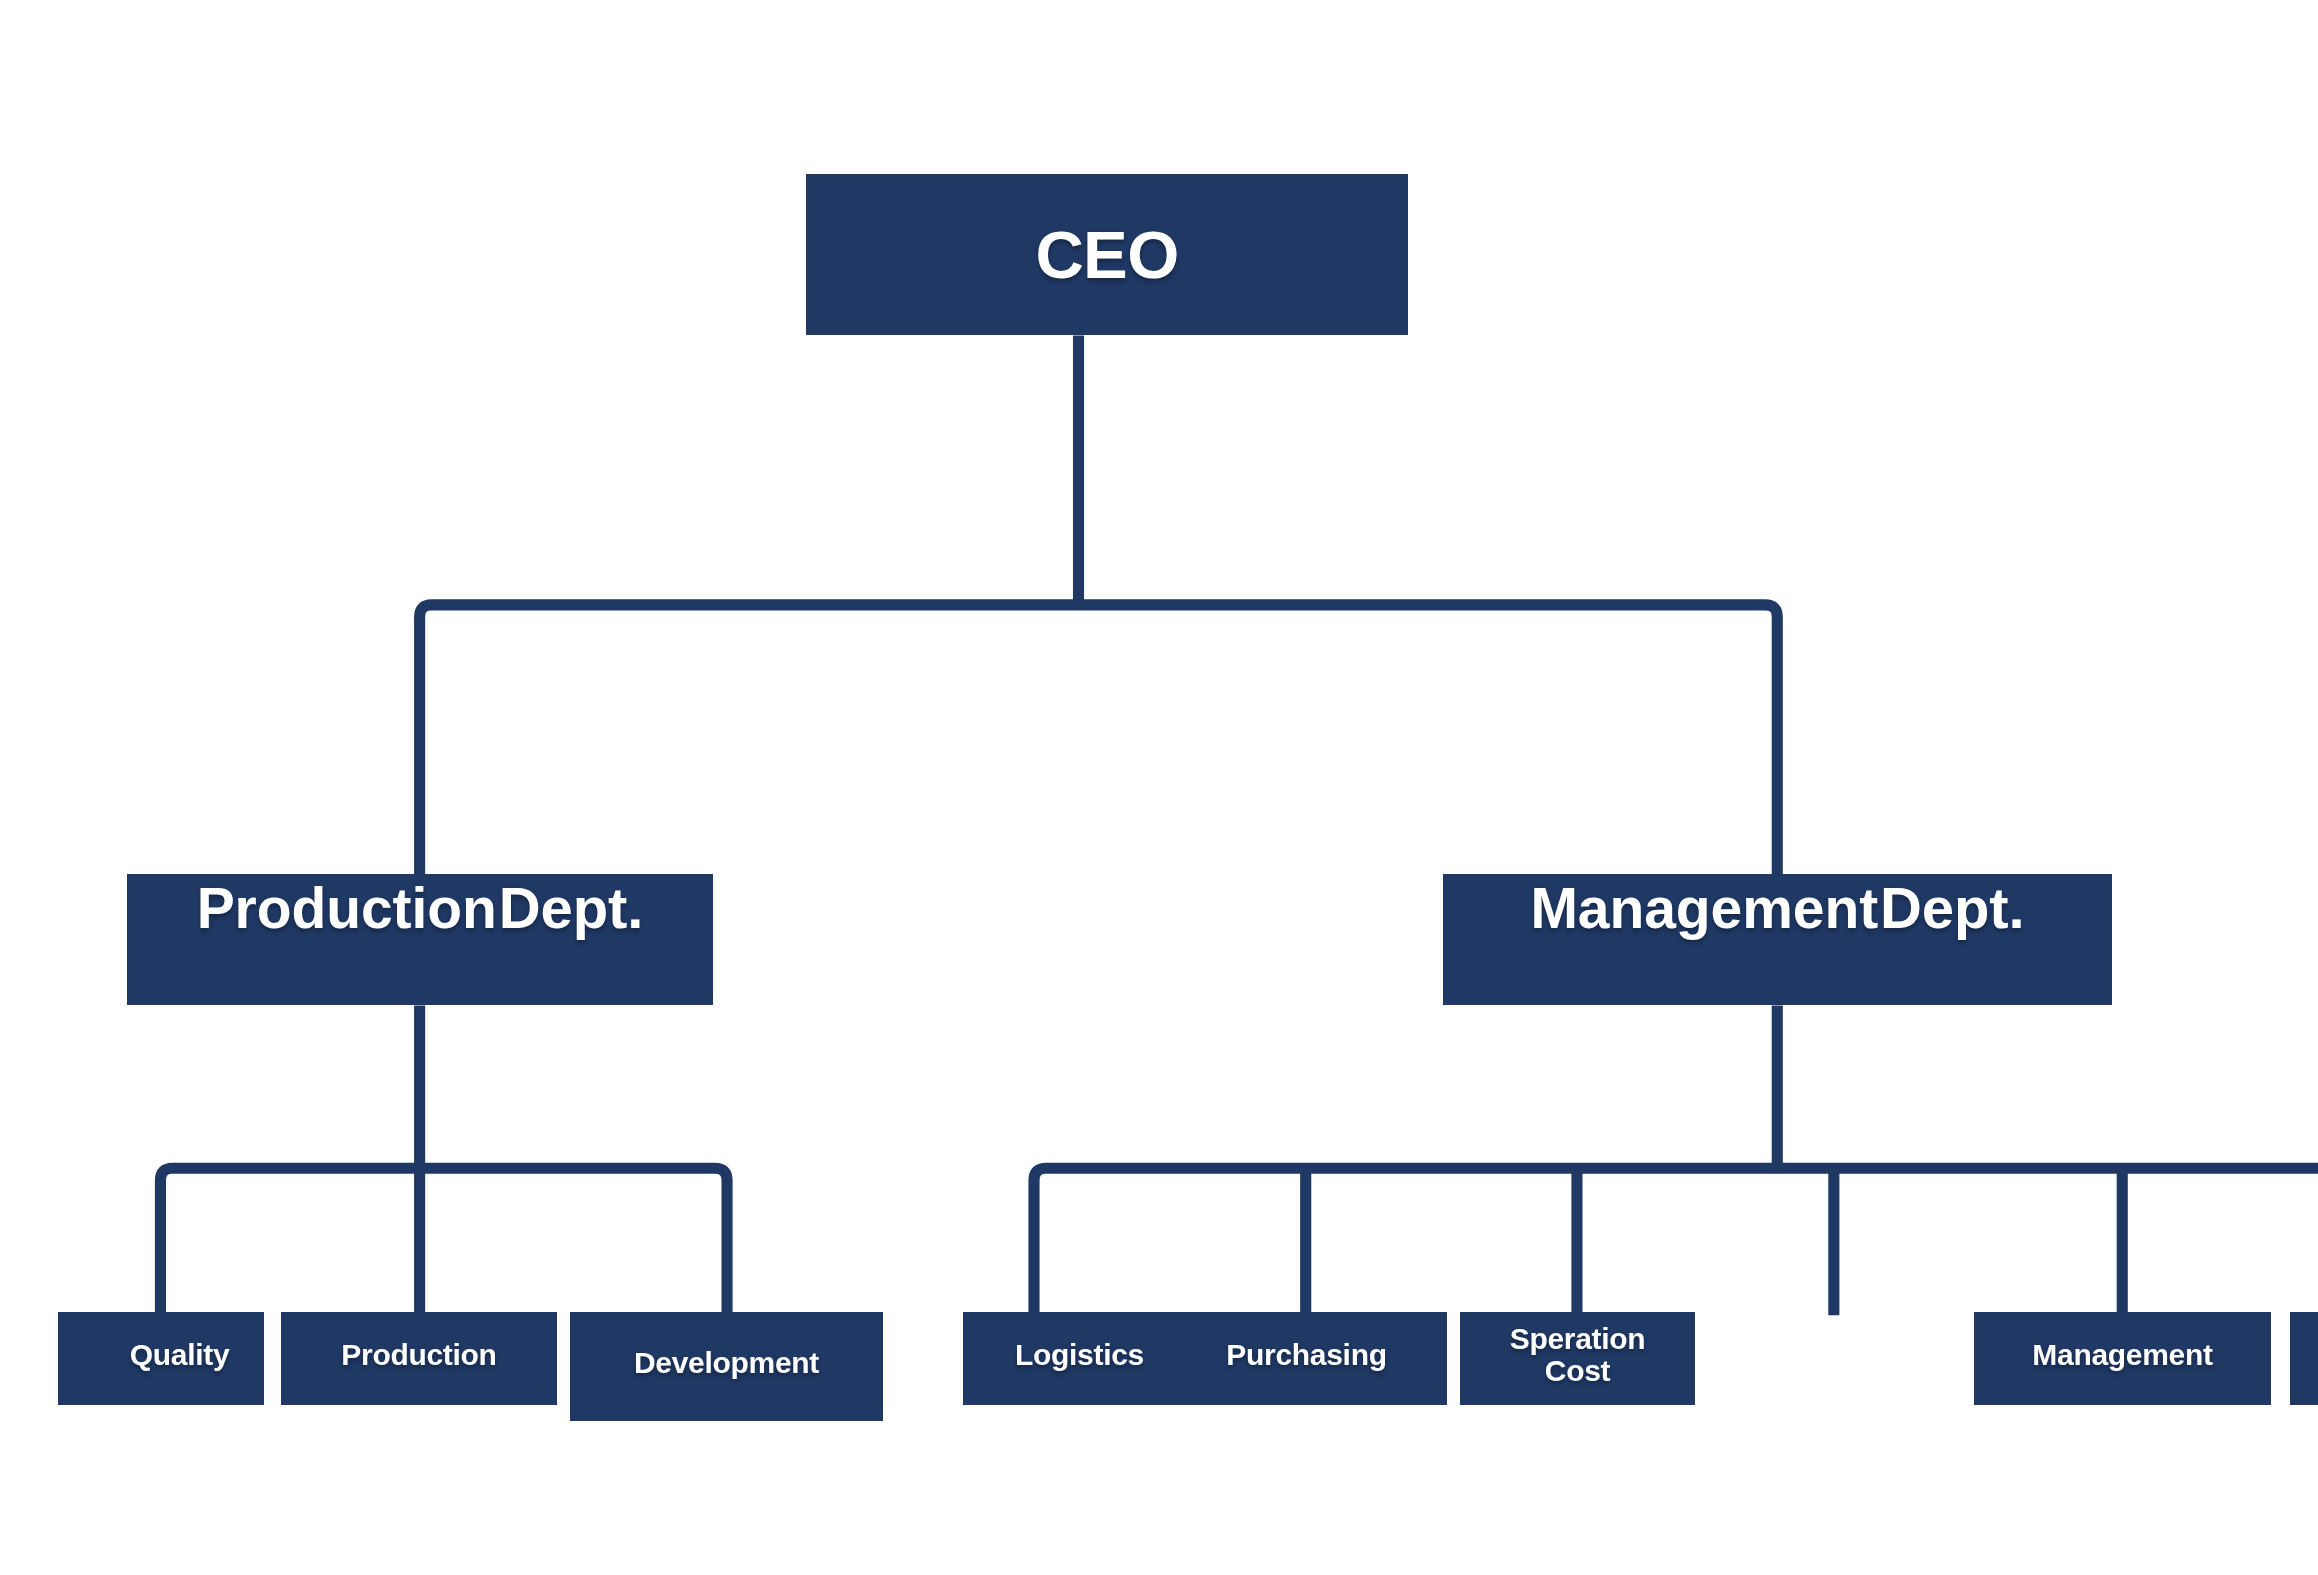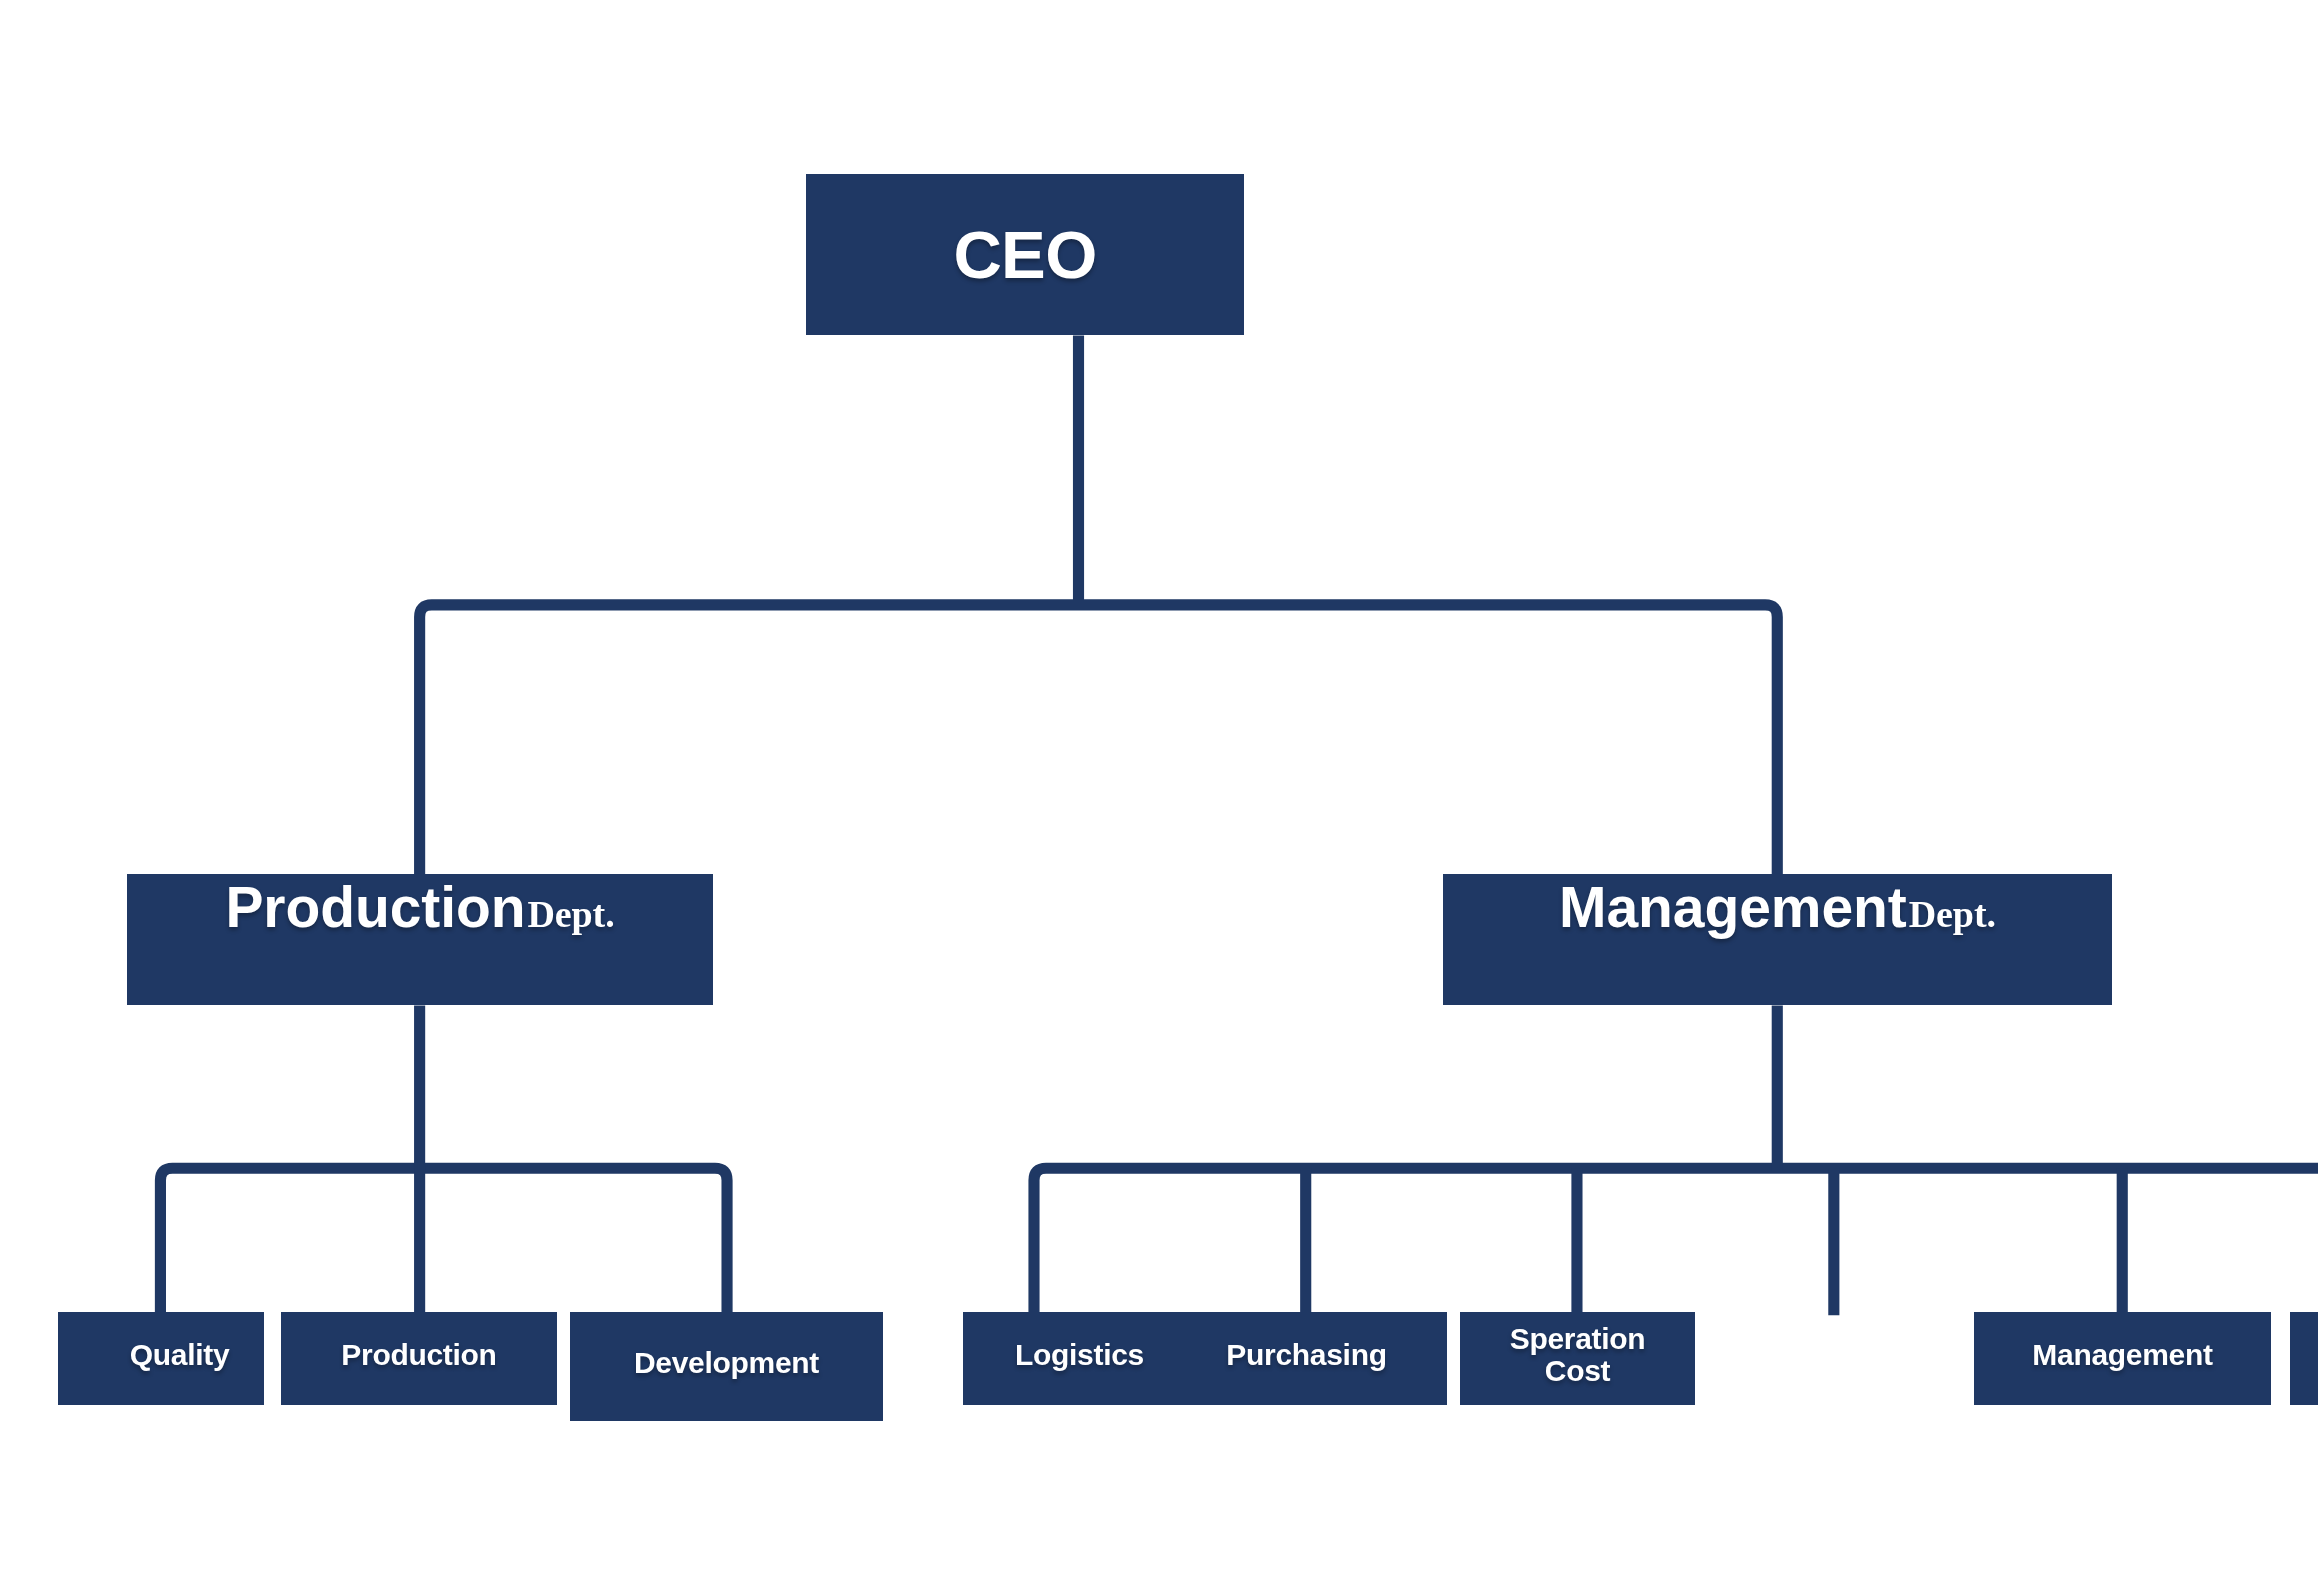--- a/index.html
+++ b/index.html
@@ -36,25 +36,25 @@
     color:var(--text-color);
     display:flex;
     align-items:center;
     justify-content:center;
     text-align:center;
     font-weight:bold;
     letter-spacing:-0.01em;
     text-shadow:0 2.8px 4.6px rgba(0,0,0,0.30);
   }
   
-  .node--ceo{left:806px;top:174px;width:438px;height:161px;font-size:67px;}
+  .node--ceo{left:806px;top:174px;width:602px;height:161px;font-size:67px;}
   
   .node--dept{gap:0.26em;align-items:baseline;padding-bottom:0.35em;}
   .node--dept .dept-name{font-size:57px;}
-  .node--dept .dept-suffix{font-size:38px;font-family:Liberation Serif, serif;}
+  .node--dept .dept-suffix{font-size:58px;}
   .node--production-dept{left:127px;top:874px;width:586px;height:131px;}
   .node--management-dept{left:1443px;top:874px;width:669px;height:131px;}
   
   .node--leaf{font-size:30px;line-height:1.06;white-space:pre-line;padding-bottom:6.5px;}
   .node--quality{left:58px;top:1312px;width:206px;height:93px;padding-left:37px;}
   .node--production{left:281px;top:1312px;width:276px;height:93px;}
   .node--development{left:570px;top:1312px;width:313px;height:109px;}
   .node--logistics{left:918px;top:1312px;width:233px;height:93px;margin-left:45px;}
   .node--purchasing{left:1166px;top:1312px;width:281px;height:93px;}
   .node--speration-cost{left:1460px;top:1312px;width:235px;height:93px;}

